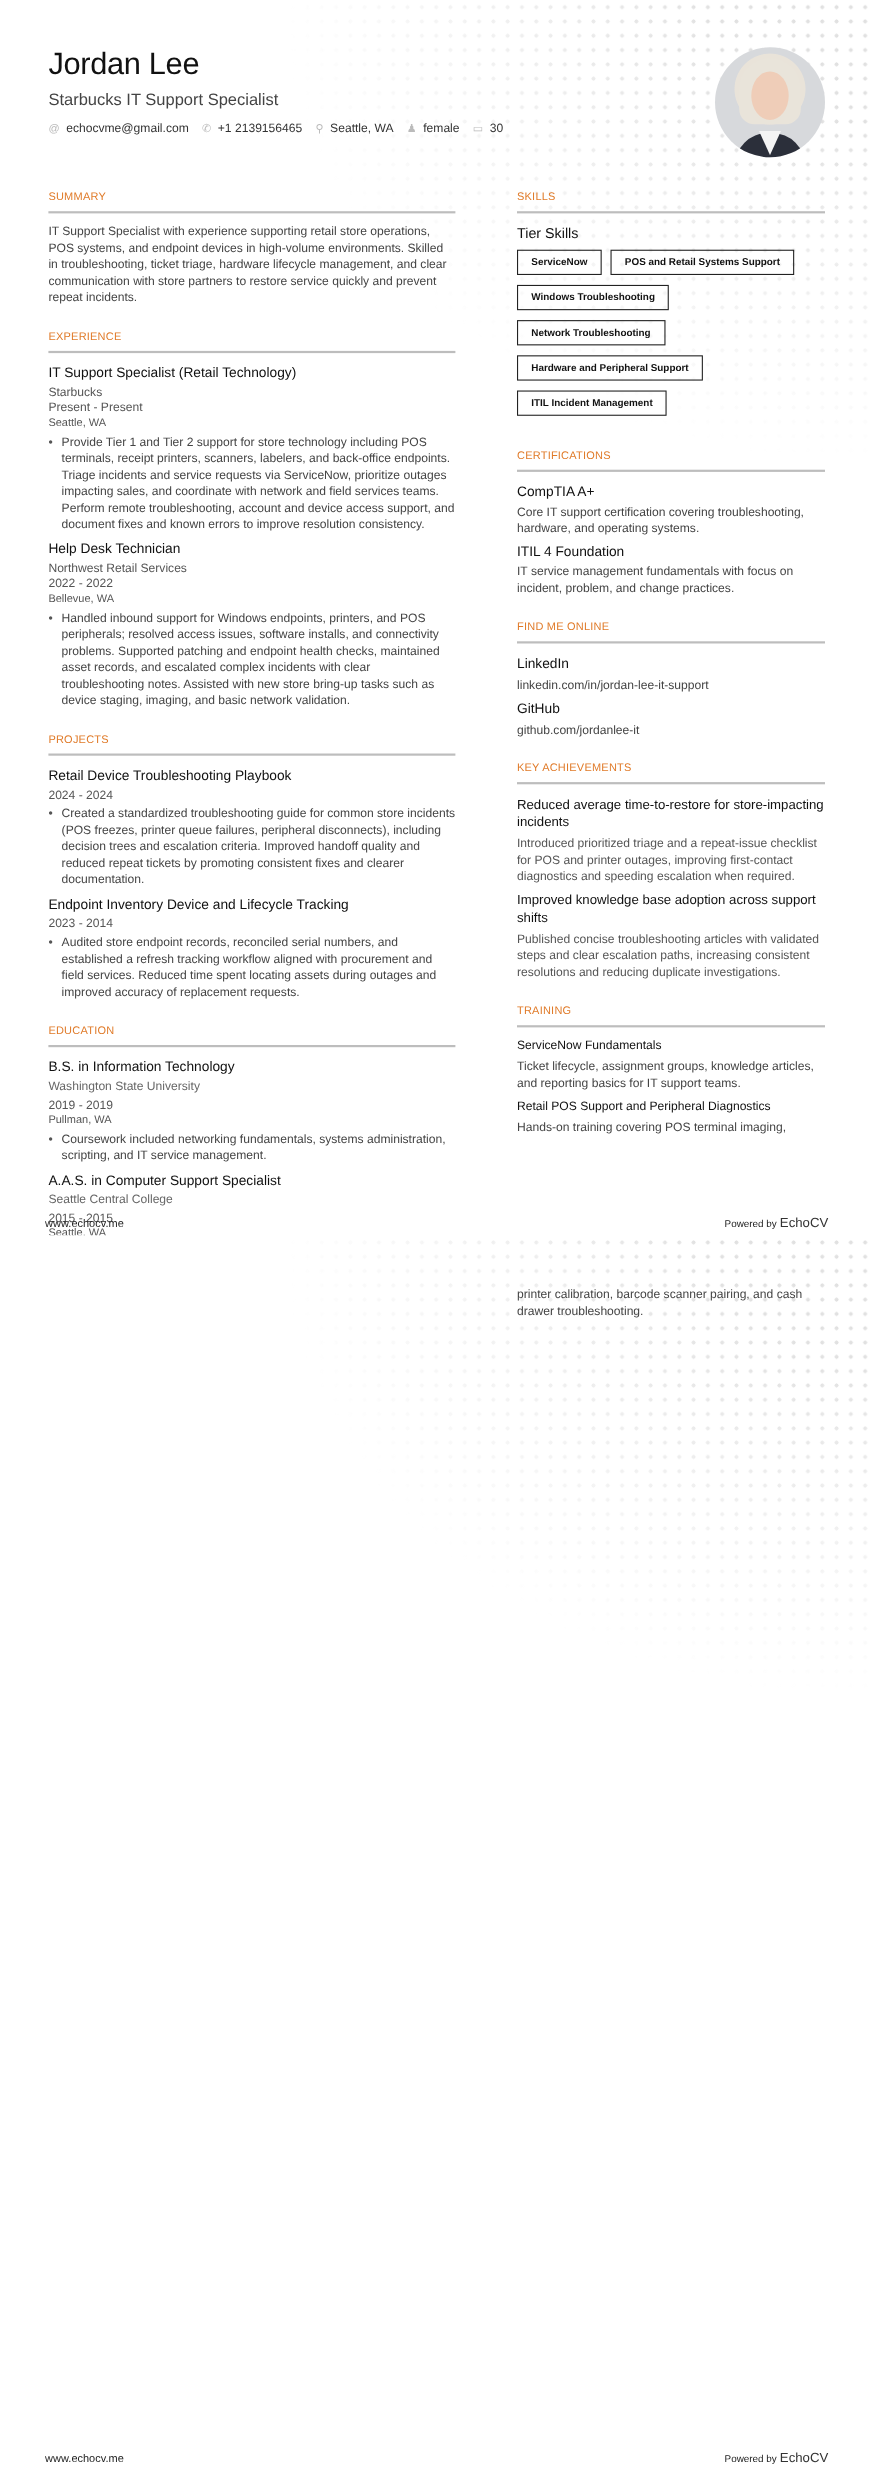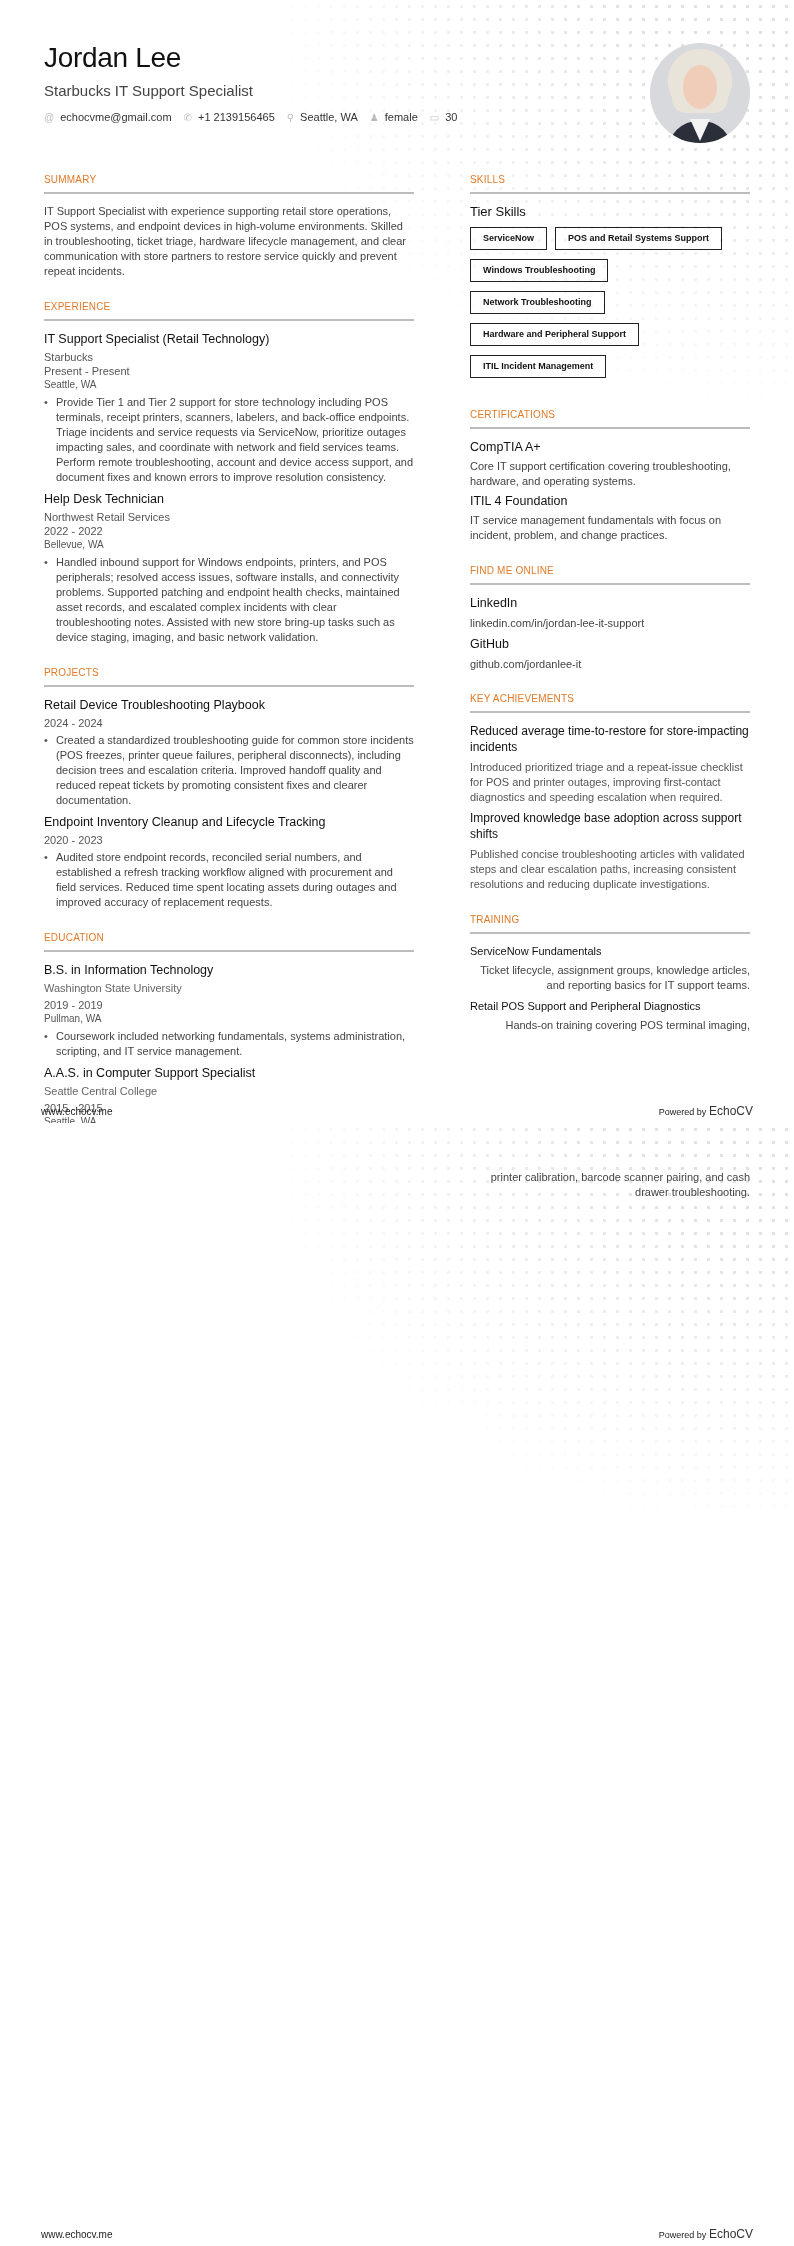--- a/index.html
+++ b/index.html
@@ -55,21 +55,21 @@
 
   .cert-title { font-size: 12.5px; color: #111; margin-top: 4px; line-height: 16px; }
   .cert-desc { font-size: 11px; color: #444; line-height: 15px; margin-top: 4px; margin-bottom: 4px; }
   .link-label { font-size: 12.5px; color: #111; line-height: 16px; margin-top: 2px; }
   .link-url { font-size: 11px; color: #444; margin-top: 5px; margin-bottom: 6px; line-height: 14px; }
 
   .ach-title { font-size: 12px; color: #111; line-height: 16px; margin-top: 2px; }
   .ach-desc { font-size: 11px; color: #555; line-height: 15px; margin-top: 5px; margin-bottom: 5px; }
 
   .tr-title { font-size: 11px; color: #111; line-height: 14px; margin-top: 6px; }
-  .tr-desc { font-size: 11px; color: #444; line-height: 15px; margin-top: 5px; margin-bottom: 5px; text-align: right; }
+  .tr-desc { font-size: 11px; color: #444; line-height: 15px; margin-top: 5px; margin-bottom: 5px; }
 
   .footer { position: absolute; left: 41px; width: 712px; display: flex; justify-content: space-between; align-items: baseline; font-size: 10px; color: #222; }
   .footer .powered { font-size: 9px; }
   .footer .brand { font-size: 12px; color: #333; text-align: right; }
 
   .cont { position: absolute; left: 470px; top: 42px; width: 280px; }
 </style>
 </head>
 <body>
 
@@ -148,23 +148,23 @@
 
       <div>
         <div class="item-title">Retail Device Troubleshooting Playbook</div>
         <div class="item-meta">
           <span>2024 - 2024</span>
         </div>
         <div class="bullet">Created a standardized troubleshooting guide for common store incidents (POS freezes, printer queue failures, peripheral disconnects), including decision trees and escalation criteria. Improved handoff quality and reduced repeat tickets by promoting consistent fixes and clearer documentation.</div>
       </div>
 
       <div>
-        <div class="item-title">Endpoint Inventory Cleanup and Lifecycle Tracking</div>
-        <div class="item-meta">
-          <span>2020 - 2023</span>
+        <div class="item-title">Endpoint Inventory Device and Lifecycle Tracking</div>
+        <div class="item-meta">
+          <span>2023 - 2014</span>
         </div>
         <div class="bullet">Audited store endpoint records, reconciled serial numbers, and established a refresh tracking workflow aligned with procurement and field services. Reduced time spent locating assets during outages and improved accuracy of replacement requests.</div>
       </div>
     </div>
 
     <div class="sec">
       <div class="sec-title">EDUCATION</div>
       <div class="sec-rule"></div>
 
       <div>

